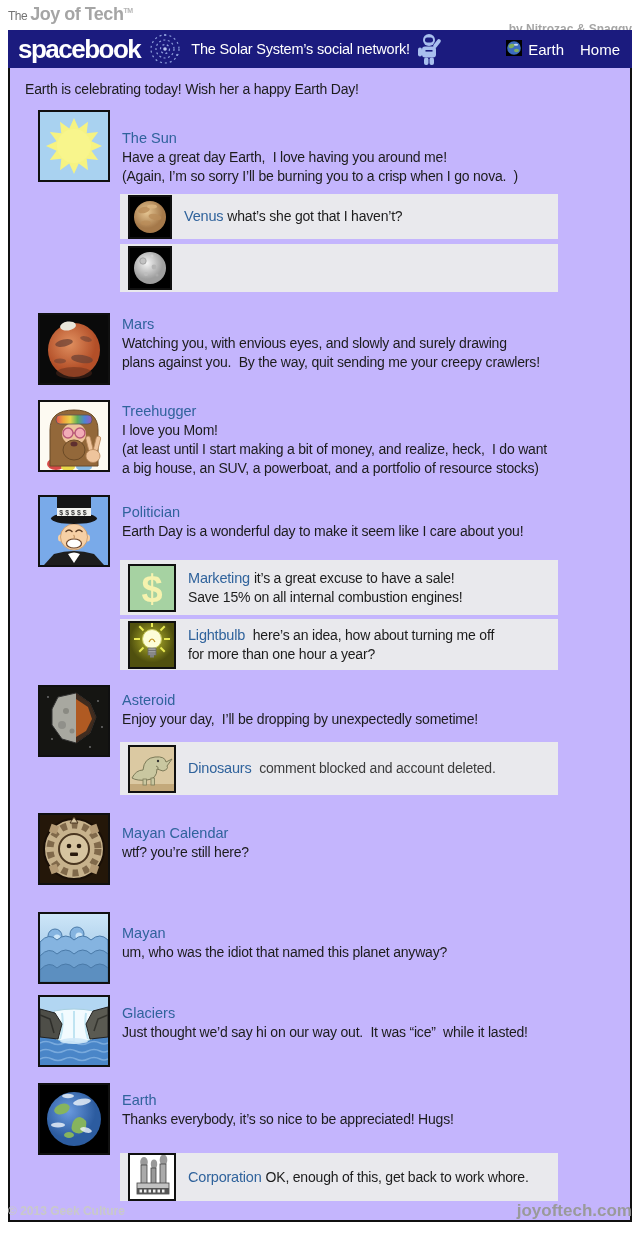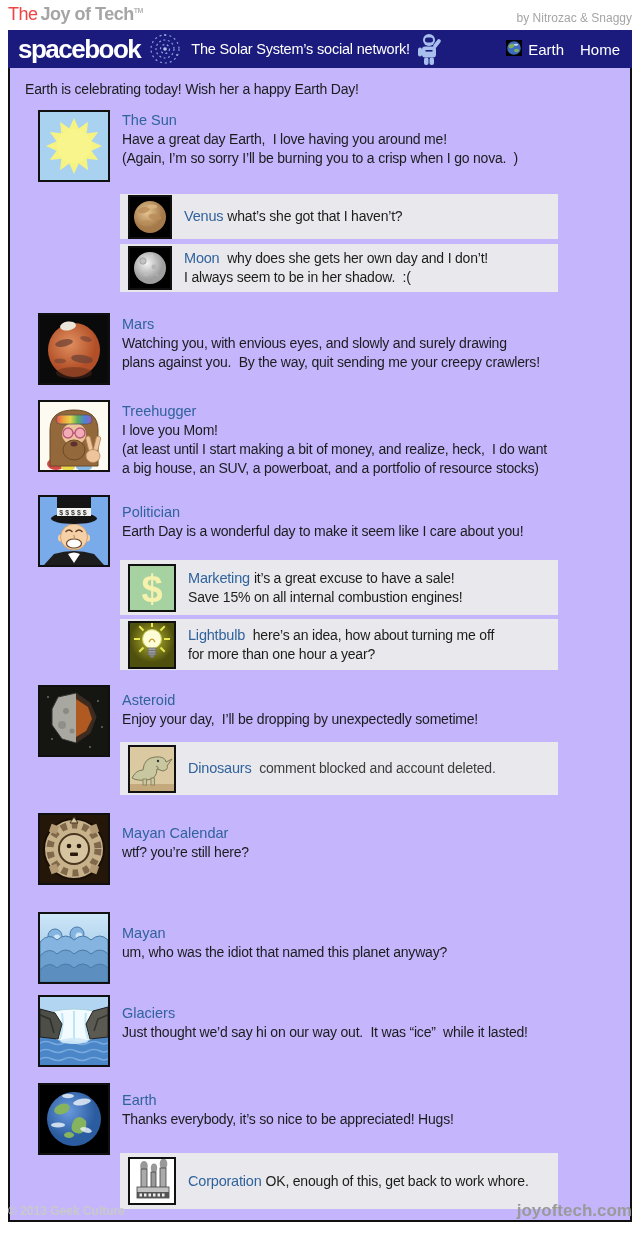--- a/index.html
+++ b/index.html
@@ -2,23 +2,23 @@
 <html><head>
 <meta charset="utf-8">
 <style>
   html,body{margin:0;padding:0;background:#fff;}
   body{width:640px;height:1254px;position:relative;overflow:hidden;
        font-family:"Liberation Sans",sans-serif;color:#1c1c1c;}
   
   .masthead{position:absolute;top:4px;left:8px;right:8px;display:flex;
             justify-content:space-between;align-items:flex-start;}
   .brand{color:#a5a5a5;font-size:18px;font-weight:bold;letter-spacing:-0.5px;}
-  .brand .the{font-weight:normal;font-size:18px;color:#ef4444;margin-right:3px;}
+  .brand .the{font-weight:normal;font-size:12px;color:#737373;margin-right:3px;}
   .brand .tm{font-size:7px;vertical-align:super;font-weight:bold;color:#b5b5b5;}
-  .byline{color:#a5a5a5;font-size:12px;font-weight:normal;margin-top:7px;}
+  .byline{color:#a5a5a5;font-size:12px;font-weight:bold;margin-top:18px;}
   
   .comic{position:absolute;left:8px;top:30px;width:624px;}
   .navbar{height:38px;background:#1b1b7e;display:flex;align-items:center;
           padding:0 12px 0 10px;box-sizing:border-box;color:#fff;}
   .logo{font-size:26px;font-weight:bold;letter-spacing:-1.5px;color:#fff;cursor:pointer;}
   .galaxy{margin:0 8px 0 7px;display:flex;}
   .tagline{font-size:14.5px;letter-spacing:-0.2px;}
   .astro{margin-left:6px;display:flex;}
   .nav-right{margin-left:auto;display:flex;align-items:center;gap:16px;font-size:15px;}
   .nav-user{display:flex;align-items:center;gap:6px;cursor:pointer;}
@@ -111,21 +111,21 @@
     <div class="intro">Earth is celebrating today! Wish her a happy Earth Day!</div>
 
     <div class="post" style="top:42px">
       <div class="avatar">
         <svg width="68" height="68" viewBox="0 0 68 68">
           <rect width="68" height="68" fill="#a9d2f0"></rect>
           <polygon fill="#f6f382" points="62,34 51.4,38.7 58.2,48 46.7,46.7 48,58.2 38.7,51.4 34,62 29.3,51.4 20,58.2 21.3,46.7 9.8,48 16.6,38.7 6,34 16.6,29.3 9.8,20 21.3,21.3 20,9.8 29.3,16.6 34,6 38.7,16.6 48,9.8 46.7,21.3 58.2,20 51.4,29.3"></polygon>
           <circle cx="34" cy="34" r="17" fill="#f8f58c"></circle>
         </svg>
       </div>
-      <div class="ptext" style="margin-top:1px">
+      <div class="ptext" style="margin-top:19px">
         <a class="pname">The Sun</a>
         <div class="pline">Have a great day Earth,  I love having you around me!</div>
         <div class="pline">(Again, I’m so sorry I’ll be burning you to a crisp when I go nova.  )</div>
       </div>
     </div>
 
     <div class="reply" style="top:126px;height:45px">
       <div class="ravatar">
         <svg width="40" height="40" viewBox="0 0 40 40">
           <defs>
@@ -156,21 +156,20 @@
             </defs>
           <rect width="40" height="40" fill="#000"></rect>
           <circle cx="20" cy="20" r="16" fill="url(#gmoon)"></circle>
           <circle cx="13" cy="13" r="3.2" fill="#c2c2c2" stroke="#8a8a8a" stroke-width="0.6"></circle>
           <circle cx="24" cy="19" r="2.4" fill="#b5b5b5"></circle>
           <circle cx="16" cy="26" r="2" fill="#bdbdbd"></circle>
           <circle cx="27" cy="27" r="1.6" fill="#ababab"></circle>
           <circle cx="22" cy="8" r="1.5" fill="#cfcfcf"></circle>
         </svg>
       </div>
-      <div class="rtext"><a class="pname">Moon</a><span class="rt1"> why does she gets her own day and I don’t!</span><div class="rline2">I always seem to be in her shadow.  :(</div></div>
     </div>
 
     <div class="post" style="top:245px">
       <div class="avatar">
         <svg width="68" height="68" viewBox="0 0 68 68">
           <defs>
               <radialGradient id="gmars" cx="42%" cy="38%">
                 <stop offset="0%" stop-color="#e09060"></stop>
                 <stop offset="100%" stop-color="#b34f28"></stop>
               </radialGradient>
@@ -426,21 +425,21 @@
             <ellipse cx="28" cy="11" rx="6" ry="2.2"></ellipse>
           </g>
         </svg>
       </div>
       <div class="ptext" style="margin-top:8px">
         <a class="pname">Earth</a>
         <div class="pline">Thanks everybody, it’s so nice to be appreciated! Hugs!</div>
       </div>
     </div>
 
-    <div class="reply" style="top:1085px;height:56px">
+    <div class="reply" style="top:1085px;height:48px">
       <div class="ravatar lg" style="background:#fff">
         <svg width="44" height="44" viewBox="0 0 44 44">
           <rect width="44" height="44" fill="#fff"></rect>
           <g opacity="0.9" fill="#8e8e8e">
             <ellipse cx="14" cy="7" rx="3.8" ry="5"></ellipse>
             <ellipse cx="24" cy="9" rx="3.2" ry="4.5"></ellipse>
             <ellipse cx="33.5" cy="5" rx="3.8" ry="5.5"></ellipse>
           </g>
           <rect x="11" y="10" width="6" height="19" fill="#aaa" stroke="#444" stroke-width="0.8"></rect>
           <rect x="21" y="13" width="5" height="16" fill="#999" stroke="#444" stroke-width="0.8"></rect>

